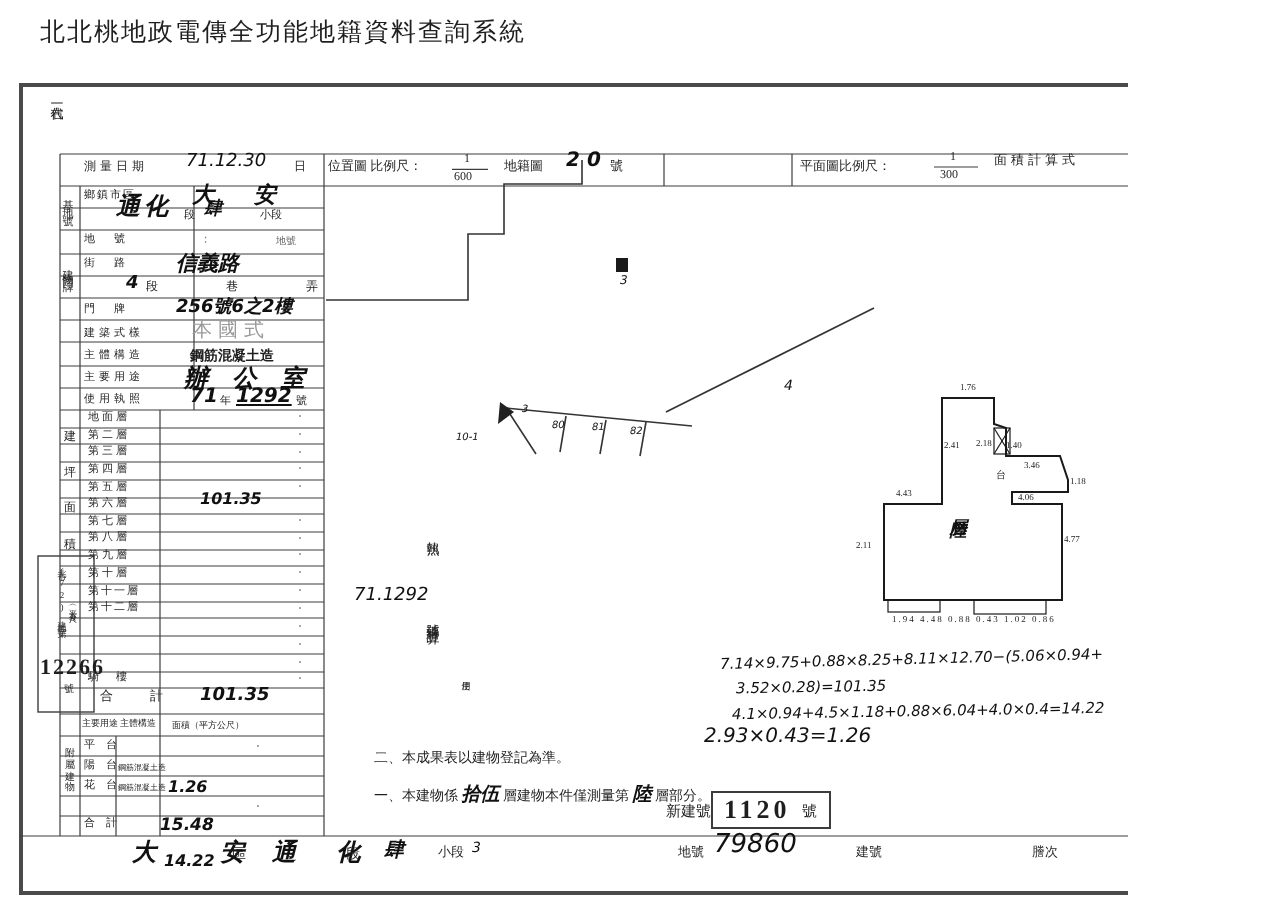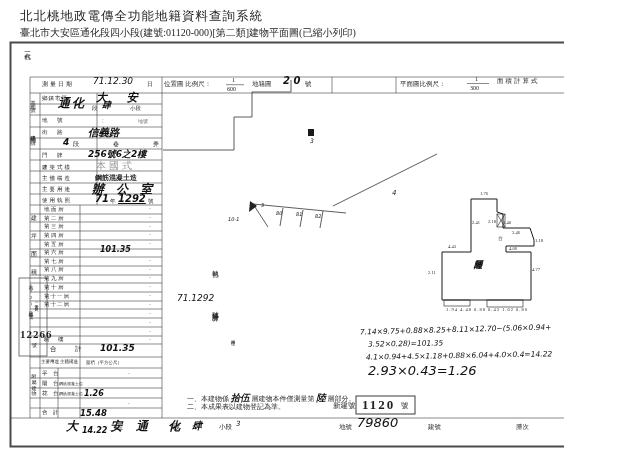--- a/index.html
+++ b/index.html
@@ -10,21 +10,20 @@
   .hw{font-family:"DejaVu Sans",sans-serif;font-style:italic;color:#111;}
   .v{writing-mode:vertical-rl;text-orientation:upright;}
   svg{position:absolute;left:0;top:0;}
 </style>
 </head>
 <body>
 
 <div id="page">
 
   <div class="abs pr" style="left:20px;top:10px;font-size:12.5px;letter-spacing:1px;">北北桃地政電傳全功能地籍資料查詢系統</div>
-  <div class="abs pr" style="left:20px;top:28px;font-size:10px;">臺北市大安區通化段四小段(建號:01120-000)[第二類]建物平面圖(已縮小列印)</div>
 
   <svg width="640" height="452" viewBox="0 0 640 452">
     <g stroke="#4a4a4a" fill="none">
       <rect x="10.5" y="42.5" width="620" height="404" stroke-width="2"></rect>
       <line x1="627" y1="42.5" x2="627" y2="446.5" stroke-width="0.8"></line>
     </g>
     <g stroke="#3c3c3c" stroke-width="0.6" fill="none">
       <line x1="30" y1="77" x2="588" y2="77"></line>
         <line x1="30" y1="93" x2="588" y2="93"></line>
       <line x1="30" y1="77" x2="30" y2="418"></line>
@@ -218,30 +217,30 @@
   <div class="abs pr" style="left:509px;top:247px;font-size:4.5px;">4.06</div>
   <div class="abs pr" style="left:448px;top:245px;font-size:4.5px;">4.43</div>
   <div class="abs pr" style="left:428px;top:271px;font-size:4.5px;">2.11</div>
   <div class="abs pr" style="left:532px;top:268px;font-size:4.5px;">4.77</div>
   <div class="abs pr" style="left:446px;top:308px;font-size:4.5px;letter-spacing:1px;">1.94 4.48 0.88 0.43 1.02 0.86</div>
   <div class="abs hw v" style="left:474px;top:253px;font-size:8.5px;font-weight:bold;">陸層</div>
 
   <div class="abs hw" style="left:360px;top:326px;font-size:7.5px;transform:rotate(-1.5deg);">7.14×9.75+0.88×8.25+8.11×12.70−(5.06×0.94+</div>
   <div class="abs hw" style="left:368px;top:340px;font-size:7.5px;transform:rotate(-1deg);">3.52×0.28)=101.35</div>
   <div class="abs hw" style="left:366px;top:352px;font-size:7.5px;transform:rotate(-1deg);">4.1×0.94+4.5×1.18+0.88×6.04+4.0×0.4=14.22</div>
-  <div class="abs hw" style="left:368px;top:364px;font-size:13px;">2.93×0.43=1.26</div>
+  <div class="abs hw" style="left:352px;top:364px;font-size:10px;">2.93×0.43=1.26</div>
 
   <div class="abs" style="left:187px;top:381px;font-size:7px;margin-top:12px;">
     <span class="pr">一、本建物係</span>
     <span class="hw" style="font-size:9.5px;font-weight:bold;">拾伍</span>
     <span class="pr">層建物本件僅測量第</span>
     <span class="hw" style="font-size:9.5px;font-weight:bold;">陸</span>
     <span class="pr">層部分。</span>
   </div>
-  <div class="abs pr" style="left:187px;top:404px;font-size:7px;">二、本成果表以建物登記為準。</div>
+  <div class="abs pr" style="left:187px;top:376px;font-size:7px;">二、本成果表以建物登記為準。</div>
   <div class="abs pr" style="left:333px;top:402px;font-size:7.5px;font-weight:normal;">新建號</div>
   <div class="abs pr" style="left:362px;top:398px;font-size:13px;font-weight:bold;letter-spacing:2px;">1120</div>
   <div class="abs pr" style="left:401px;top:402px;font-size:7.5px;">號</div>
 
   <div class="abs hw" style="left:66px;top:420px;font-size:12px;font-weight:bold;letter-spacing:14px;">大 安</div>
   <div class="abs pr" style="left:116px;top:424px;font-size:7px;">區</div>
   <div class="abs hw" style="left:136px;top:420px;font-size:12px;font-weight:bold;letter-spacing:8px;">通 化</div>
   <div class="abs pr" style="left:173px;top:424px;font-size:7px;">段</div>
   <div class="abs hw" style="left:192px;top:421px;font-size:10px;font-weight:bold;">肆</div>
   <div class="abs pr" style="left:219px;top:424px;font-size:6.5px;">小段</div>

